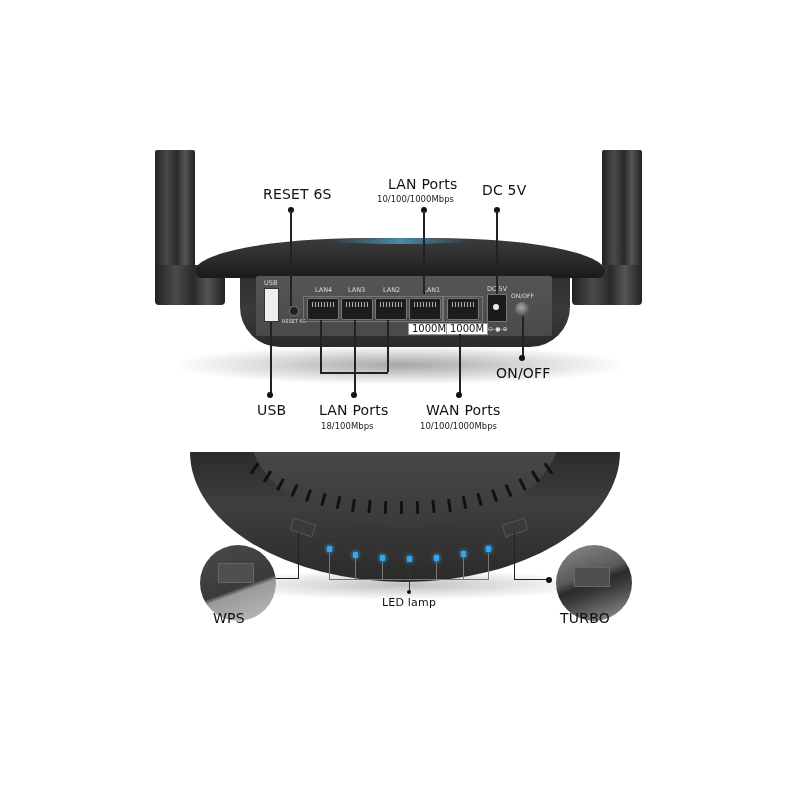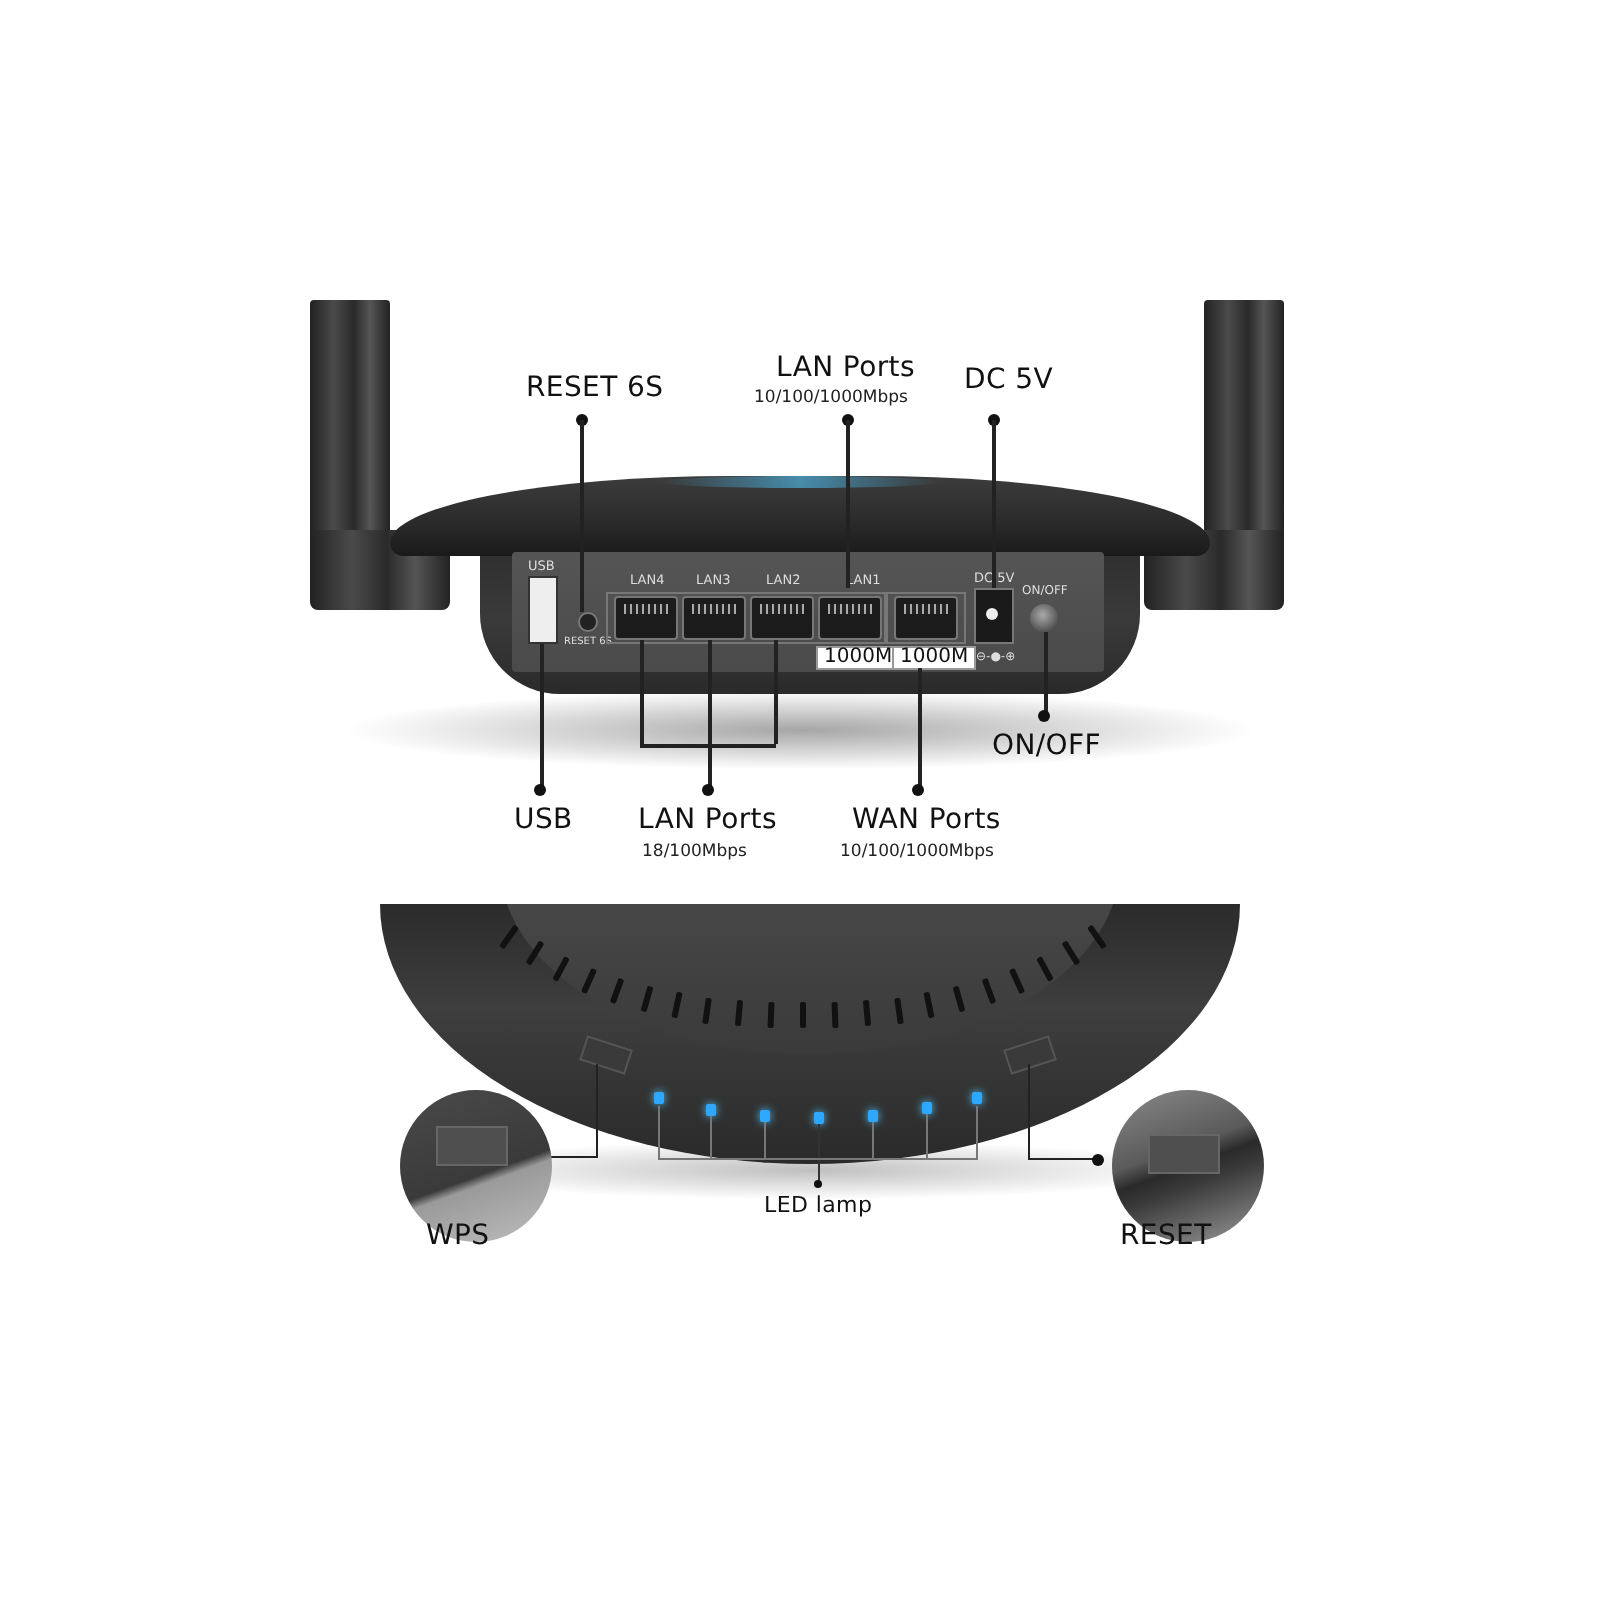--- a/index.html
+++ b/index.html
@@ -193,14 +193,14 @@
     <div class="inbtn"></div>
   </div>
   <span class="label" style="left:213px;top:610px;">WPS</span>
 
   <div class="vline" style="left:514px;top:532px;height:48px;width:1px;"></div>
   <div class="hline" style="left:514px;top:579px;width:34px;height:1px;"></div>
   <div class="dot" style="left:546px;top:577px;"></div>
   <div class="inset" style="left:556px;top:545px;background:linear-gradient(160deg,#8a8a8a 0%,#5a5a5a 40%,#2a2a2a 50%,#3a3a3a 60%,#9a9a9a 100%);">
     <div class="inbtn" style="top:22px;"></div>
   </div>
-  <span class="label" style="left:560px;top:610px;">RESET</span>
+  <span class="label" style="left:560px;top:610px;">TURBO</span>
 </div>
 
 </body></html>

